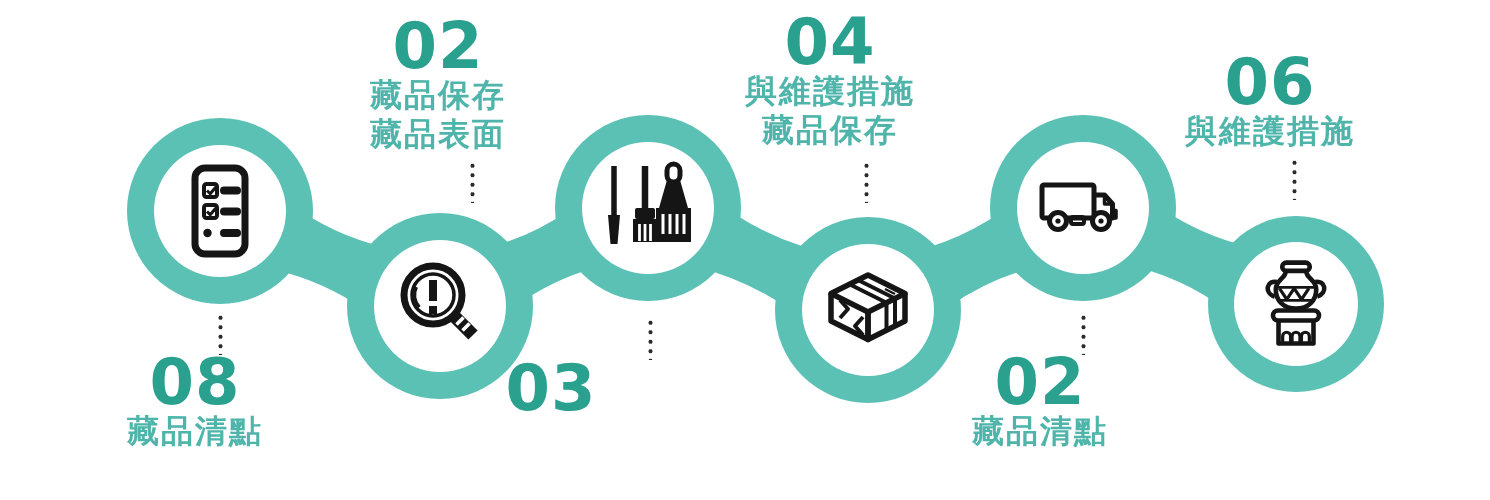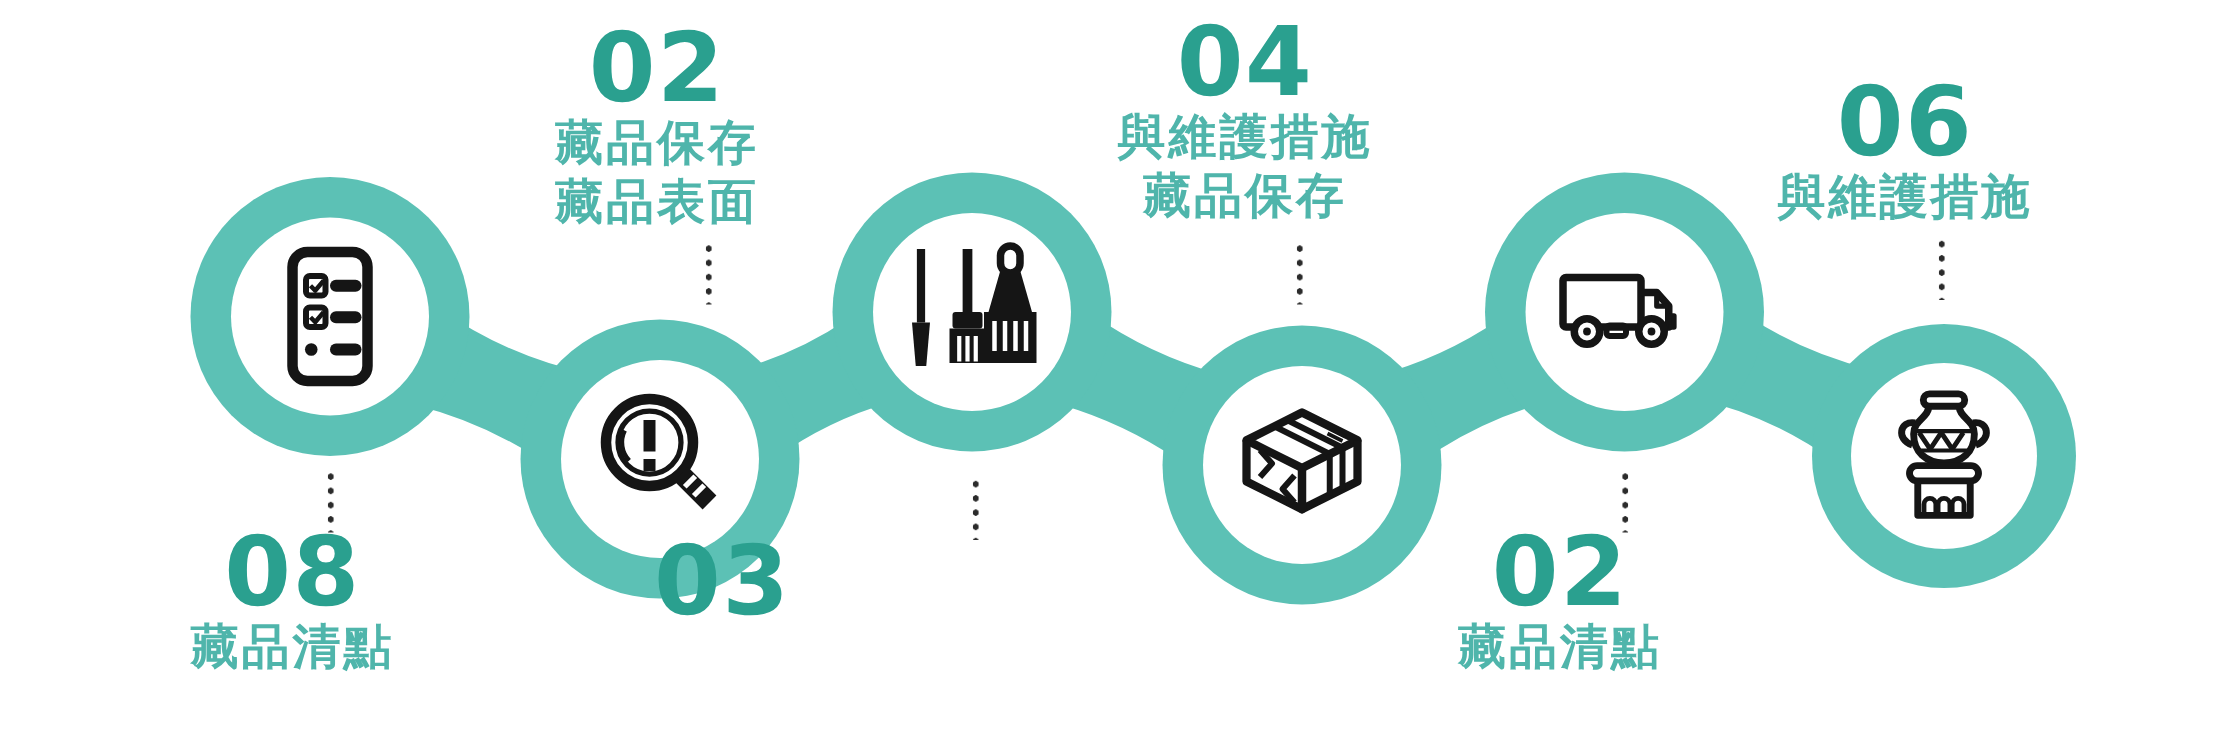--- a/index.html
+++ b/index.html
@@ -17,21 +17,21 @@
     width:5px;height:42px;
     background-image:radial-gradient(circle,#2b2b2b 1.9px,rgba(0,0,0,0) 2.2px);
     background-size:5px 9.5px;
     background-repeat:repeat-y;
   }
   .label-block{
     position:absolute;
     width:230px;
     text-align:center;
   }
-  .label-block.align-right{text-align:left;}
+  .label-block.align-right{text-align:center;}
   .num{
     font-size:64px;
     line-height:56px;
     font-weight:800;
     color:#2aa08f;
     letter-spacing:1px;
   }
   .lbl{
     font-size:32px;
     line-height:36px;

